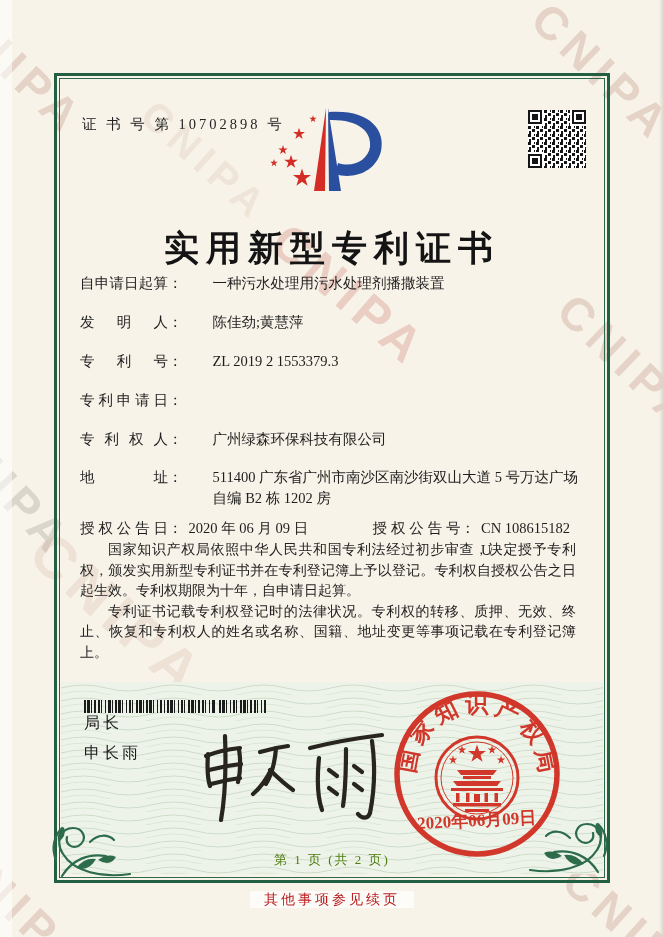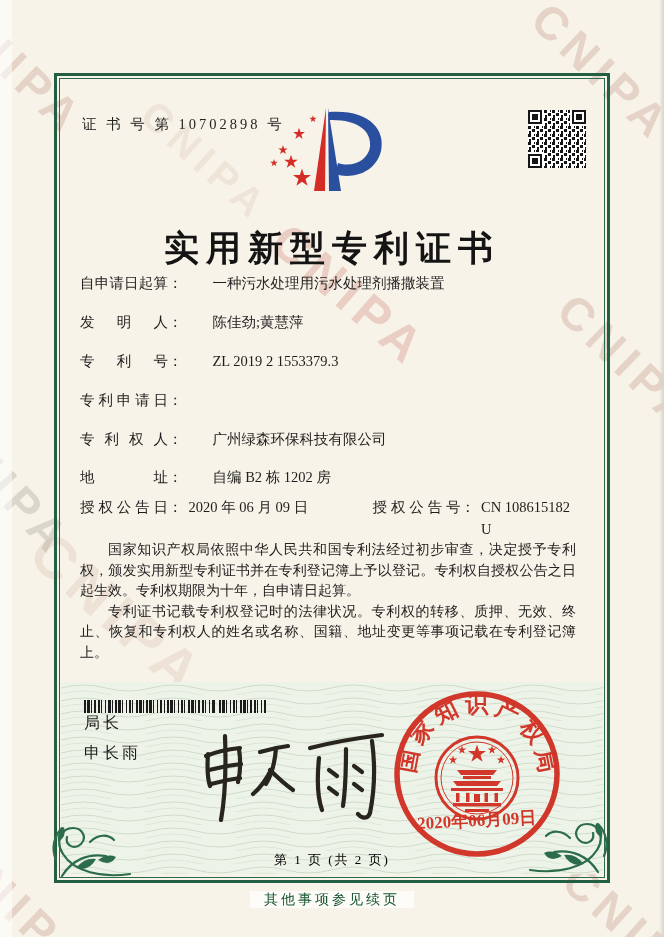--- a/index.html
+++ b/index.html
@@ -71,24 +71,24 @@
       #1b1b1b 3.1px 5.7px,rgba(0,0,0,0) 5.7px 6.9px,
       #1b1b1b 6.9px 7.7px,rgba(0,0,0,0) 7.7px 10.4px);}
 
   .director{position:absolute;left:84px;top:708px;z-index:4;
     font-family:"Liberation Sans","DejaVu Sans",sans-serif;
     font-size:16px;letter-spacing:3px;color:#1b1b1b;line-height:30px;}
   .signature{position:absolute;left:188px;top:718px;z-index:4;}
   .seal{position:absolute;left:386px;top:686px;z-index:5;}
 
   .pageinfo{position:absolute;left:0;top:851px;width:664px;text-align:center;
-    font-size:13px;letter-spacing:2px;color:#000000;z-index:5;}
+    font-size:13px;letter-spacing:2px;color:#4d7c0f;z-index:5;}
 
   .contnote{position:absolute;left:0;top:890px;width:664px;text-align:center;z-index:3;}
-  .contnote span{background:#fdfcf8;padding:1px 14px;font-size:14px;letter-spacing:3px;color:#14532d;}
+  .contnote span{background:#fdfcf8;padding:1px 14px;font-size:14px;letter-spacing:3px;color:#b91c1c;}
 </style>
 </head>
 <body>
 
 <div class="page">
 
   <span class="wm wm-1">CNIPA</span>
   <span class="wm wm-2">CNIPA</span>
   <span class="wm wm-3">CNIPA</span>
   <span class="wm wm-4">CNIPA</span>
@@ -216,20 +216,21 @@
       </div>
       <div class="frow">
         <span class="flabel">专利权人</span>
           <span class="fcolon">：</span>
         <span class="fvalue">广州绿森环保科技有限公司</span>
       </div>
       <div class="frow frow-addr">
         <span class="flabel">地址</span>
           <span class="fcolon">：</span>
         <span class="fvalue">
+          <div>511400 广东省广州市南沙区南沙街双山大道 5 号万达广场</div>
           <div>自编 B2 栋 1202 房</div>
         </span>
       </div>
       <div class="frow" style="margin-bottom:14px;gap:16px;">
         <span class="fpair">
           <span class="flabel">授权公告日</span>
             <span class="fcolon">：</span>
           <span style="width:150px;display:inline-block;">2020 年 06 月 09 日</span>
         </span>
         <span class="fpair fpair2">

